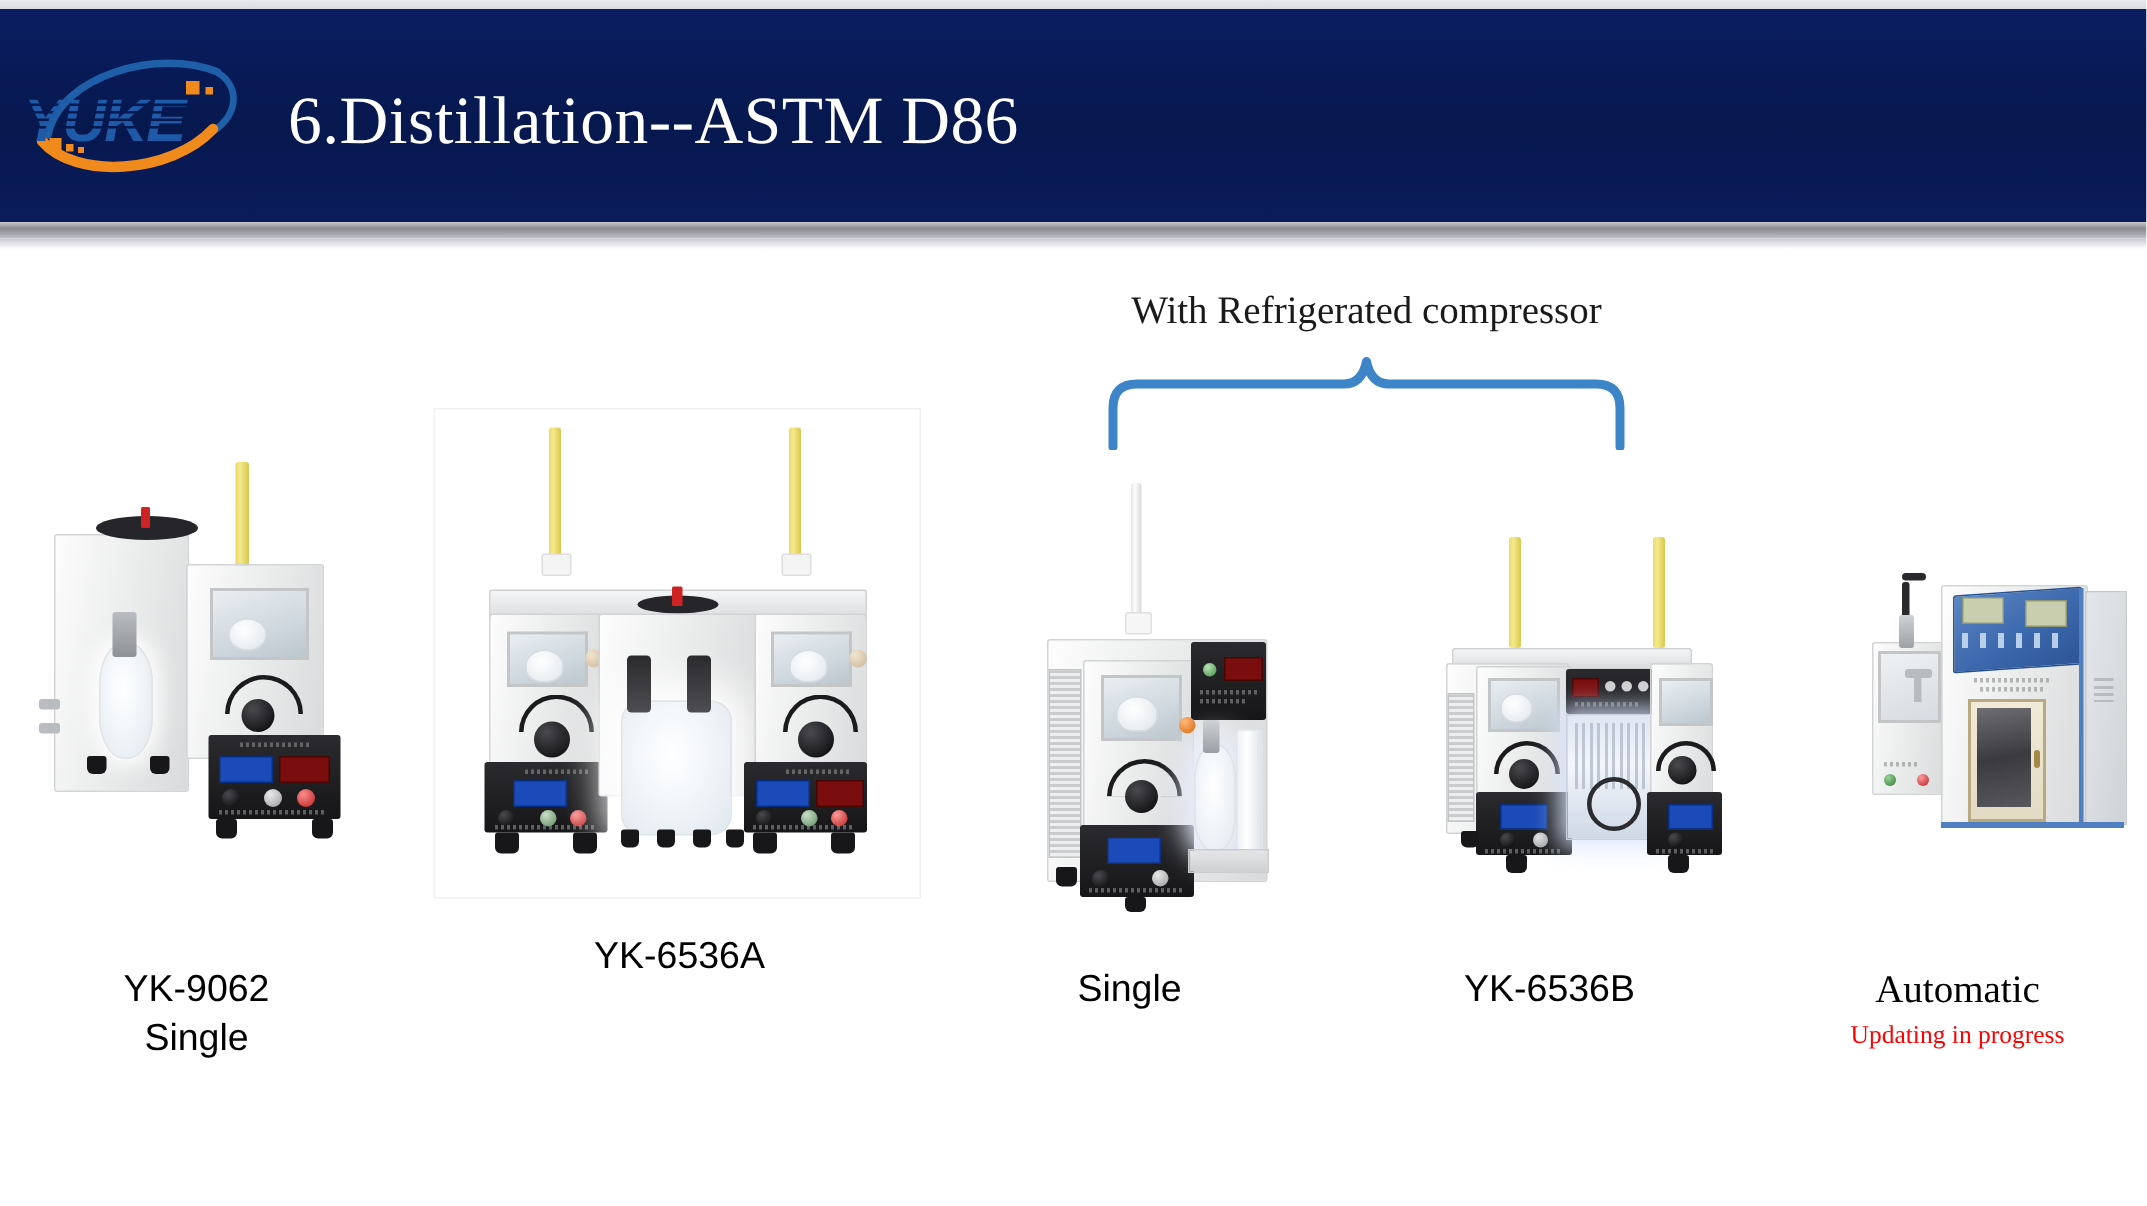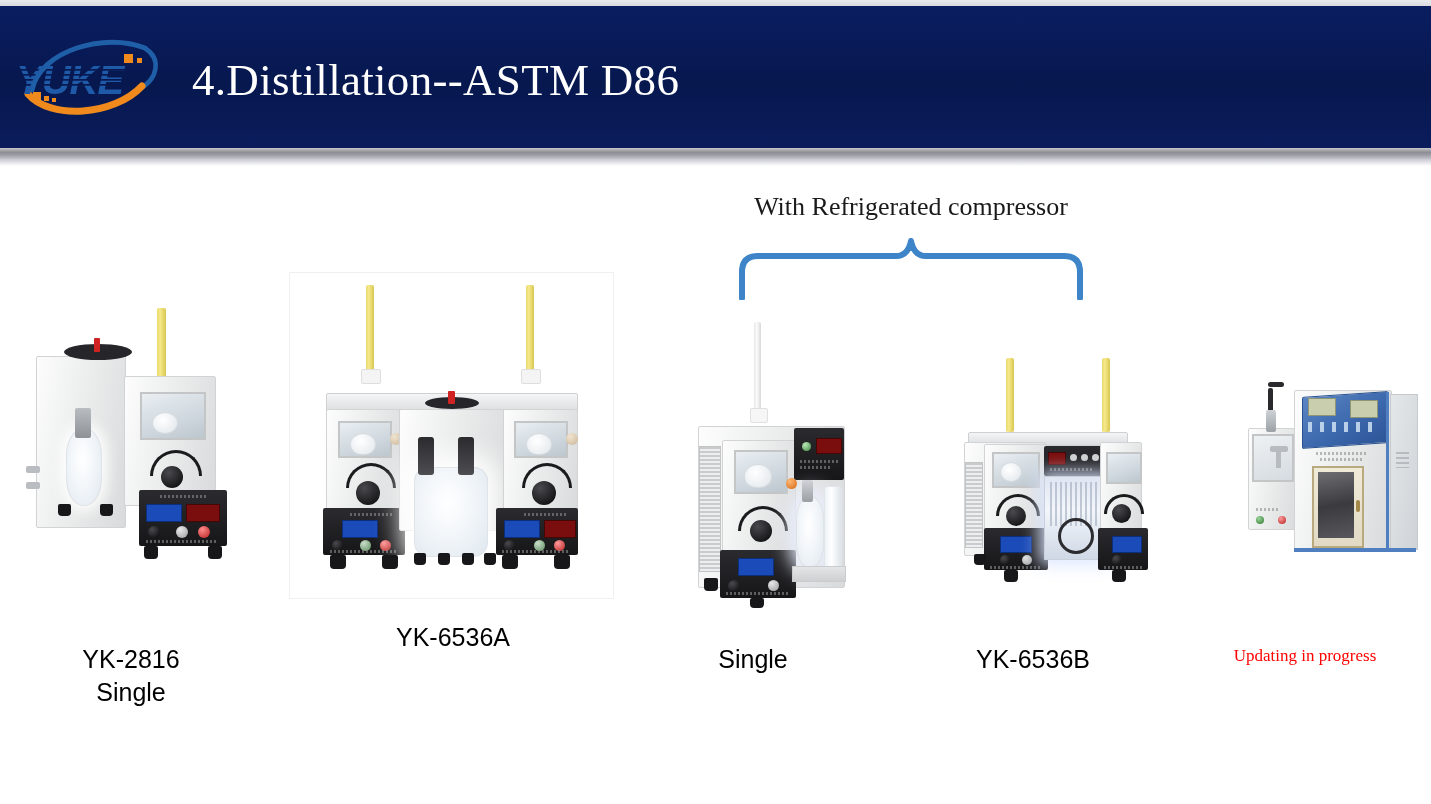--- a/index.html
+++ b/index.html
@@ -104,21 +104,21 @@
       </g>
 
       <rect x="114" y="26" width="9" height="9" fill="#f08a1d"></rect>
       <rect x="127" y="30" width="5" height="5" fill="#f08a1d"></rect>
       <rect x="23" y="64" width="8" height="8" fill="#f08a1d"></rect>
       <rect x="34" y="68" width="5" height="5" fill="#f08a1d"></rect>
       <rect x="42" y="70" width="4" height="4" fill="#f08a1d"></rect>
     </svg>
   </div>
 
-  <div id="page-title">4.Distillation--ASTM D86</div>
+  <div id="page-title">6.Distillation--ASTM D86</div>
 </div>
 <div id="header-divider"></div>
 <div id="header-divider-fade"></div>
 
 <div id="brace-label">With Refrigerated compressor</div>
 
 <div id="brace">
   <svg width="366" height="62" viewBox="0 0 366 62">
     <path d="M14 60 L14 34 Q14 18 30 18 L168 18 Q180 18 183 3
              Q186 18 198 18 L336 18 Q352 18 352 34 L352 60" fill="none" stroke="#3d85c8" stroke-width="6" stroke-linecap="round" stroke-linejoin="round"></path>
@@ -159,21 +159,21 @@
     <div class="led" style="left:198px;top:226px;width:12px;height:12px;background:radial-gradient(circle at 35% 30%,#ff8b8b,#b72020);"></div>
     <div class="minitext" style="left:146px;top:240px;width:72px;height:3px;"></div>
 
     <div class="foot" style="left:58px;top:204px;width:13px;height:12px;"></div>
     <div class="foot" style="left:100px;top:204px;width:13px;height:12px;"></div>
     <div class="foot" style="left:144px;top:246px;width:14px;height:13px;"></div>
     <div class="foot" style="left:208px;top:246px;width:14px;height:13px;"></div>
   </div>
 
   <div class="caption" style="left:31px;top:643px;width:200px;">
-    <span class="l1">YK-2816</span>
+    <span class="l1">YK-9062</span>
     <span class="l2">Single</span>
   </div>
 </div>
 
 <div class="product">
   <div id="photo-6536a-card">
 
     <div class="tube" style="left:76px;top:12px;width:8px;height:88px;"></div>
     <div class="tube" style="left:236px;top:12px;width:8px;height:88px;"></div>
     <div style="position:absolute;left:71px;top:96px;width:18px;height:13px;background:#f4f4f4;border:1px solid #dedede;border-radius:2px;"></div>
@@ -371,15 +371,16 @@
     <div style="position:absolute;left:160px;top:34px;width:26px;height:154px;
          background:linear-gradient(100deg,#e4e7ea,#cfd3d7);border:1px solid #c6cacd;"></div>
     <div class="minitext" style="left:166px;top:92px;width:13px;height:16px;
          background:repeating-linear-gradient(180deg,#9fa4a9 0 2px,transparent 2px 5px);"></div>
 
     <div style="position:absolute;left:156px;top:32px;width:3px;height:158px;background:#4f7fc0;"></div>
     <div style="position:absolute;left:64px;top:188px;width:122px;height:4px;background:#4f7fc0;"></div>
   </div>
 
   <div class="caption serif" style="left:1205px;top:643px;width:200px;">
+    <span class="l2">Automatic</span>
     <span class="note">Updating in progress</span>
   </div>
 </div>
 
 </body></html>

